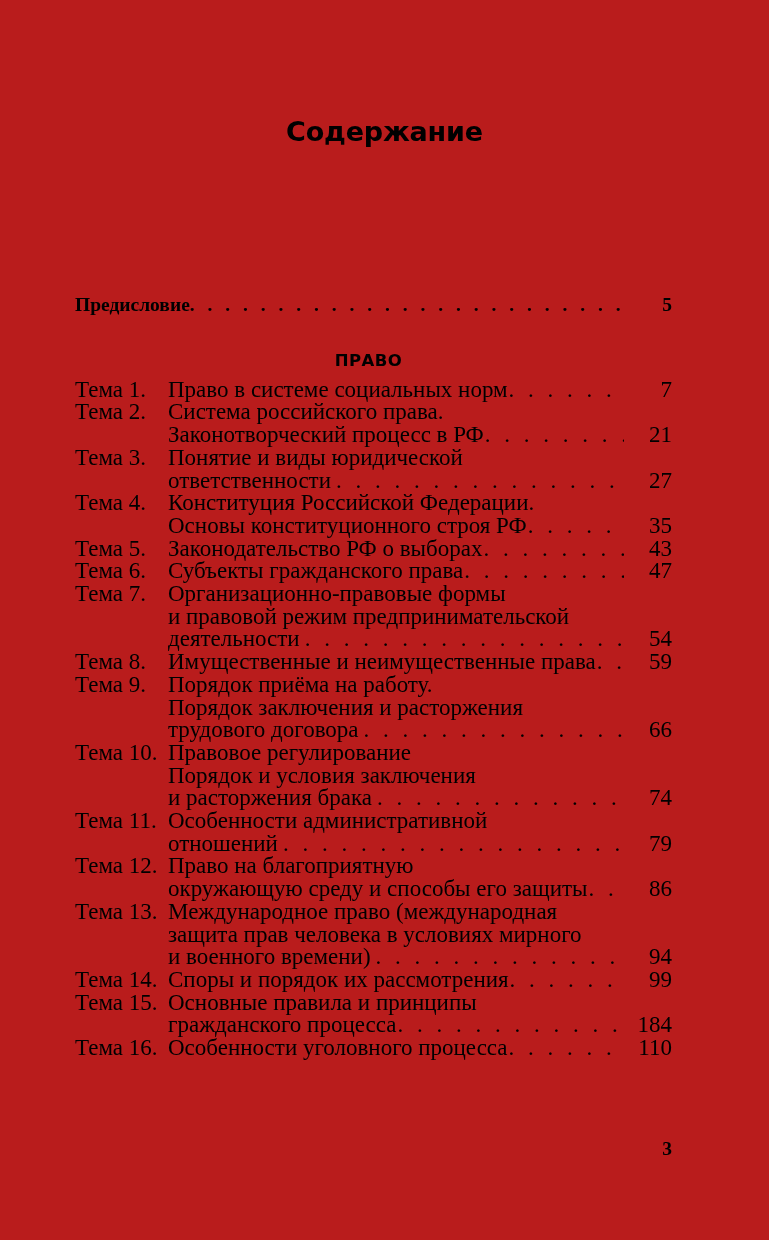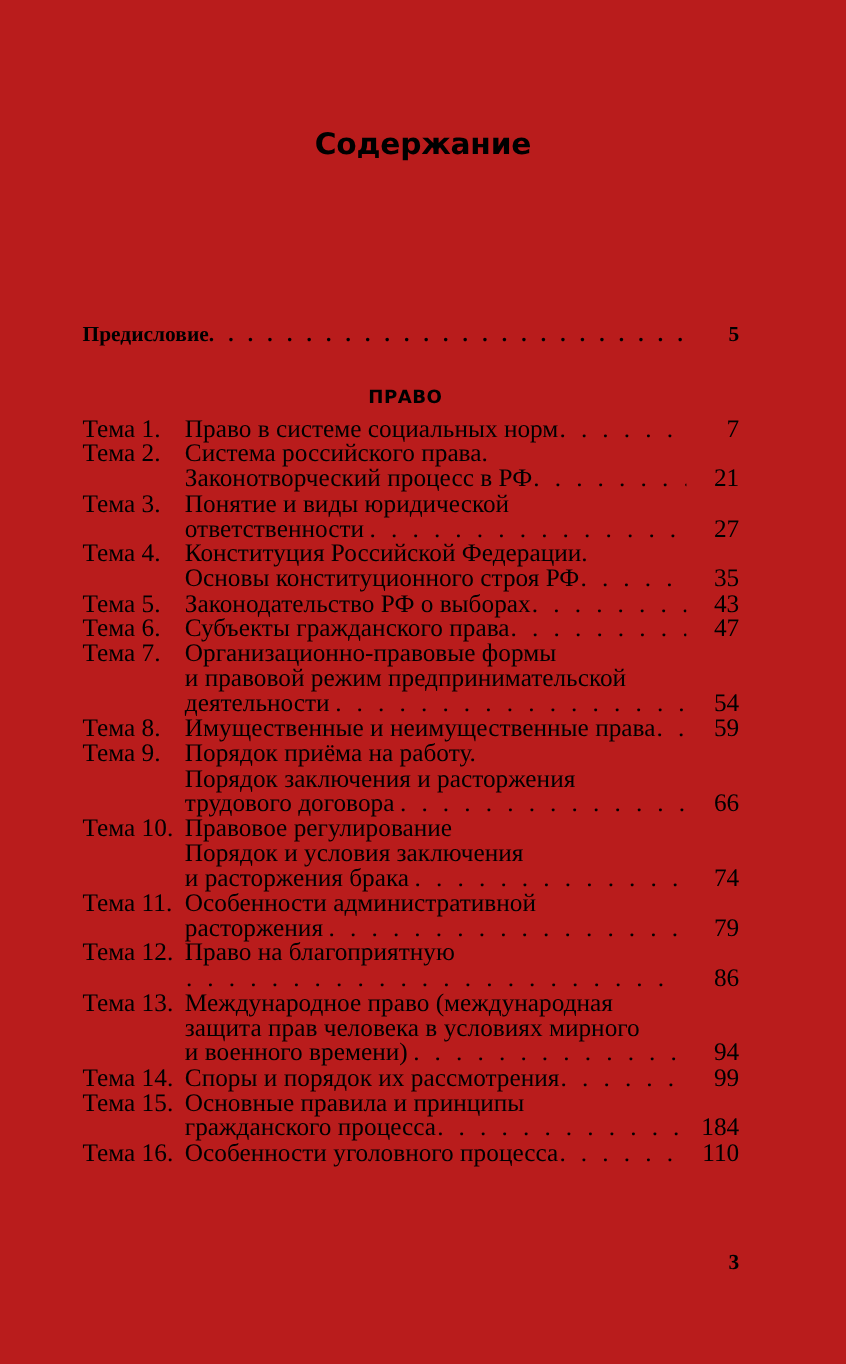--- a/index.html
+++ b/index.html
@@ -278,33 +278,34 @@
             </div>
           </div>
         </div>
         <div class="entry">
           <span class="entry-label">Тема 11.</span>
           <div class="entry-body">
             <div class="entry-line no-leader">
               <span class="entry-text">Особенности административной</span>
             </div>
             <div class="entry-line">
-              <span class="entry-text">расторжения</span>
+              <span class="entry-text">отношений</span>
               <span class="leader">. . . . . . . . . . . . . . . . . . . . . . .</span>
               <span class="entry-page">79</span>
             </div>
           </div>
         </div>
         <div class="entry">
           <span class="entry-label">Тема 12.</span>
           <div class="entry-body">
             <div class="entry-line no-leader">
               <span class="entry-text">Право на благоприятную</span>
             </div>
             <div class="entry-line">
+              <span class="entry-text">окружающую среду и способы его защиты</span>
               <span class="leader tight">. . . . . . . . . . . . . . . . . . . . . . .</span>
               <span class="entry-page">86</span>
             </div>
           </div>
         </div>
         <div class="entry">
           <span class="entry-label">Тема 13.</span>
           <div class="entry-body">
             <div class="entry-line no-leader">
               <span class="entry-text">Международное право (международная</span>

